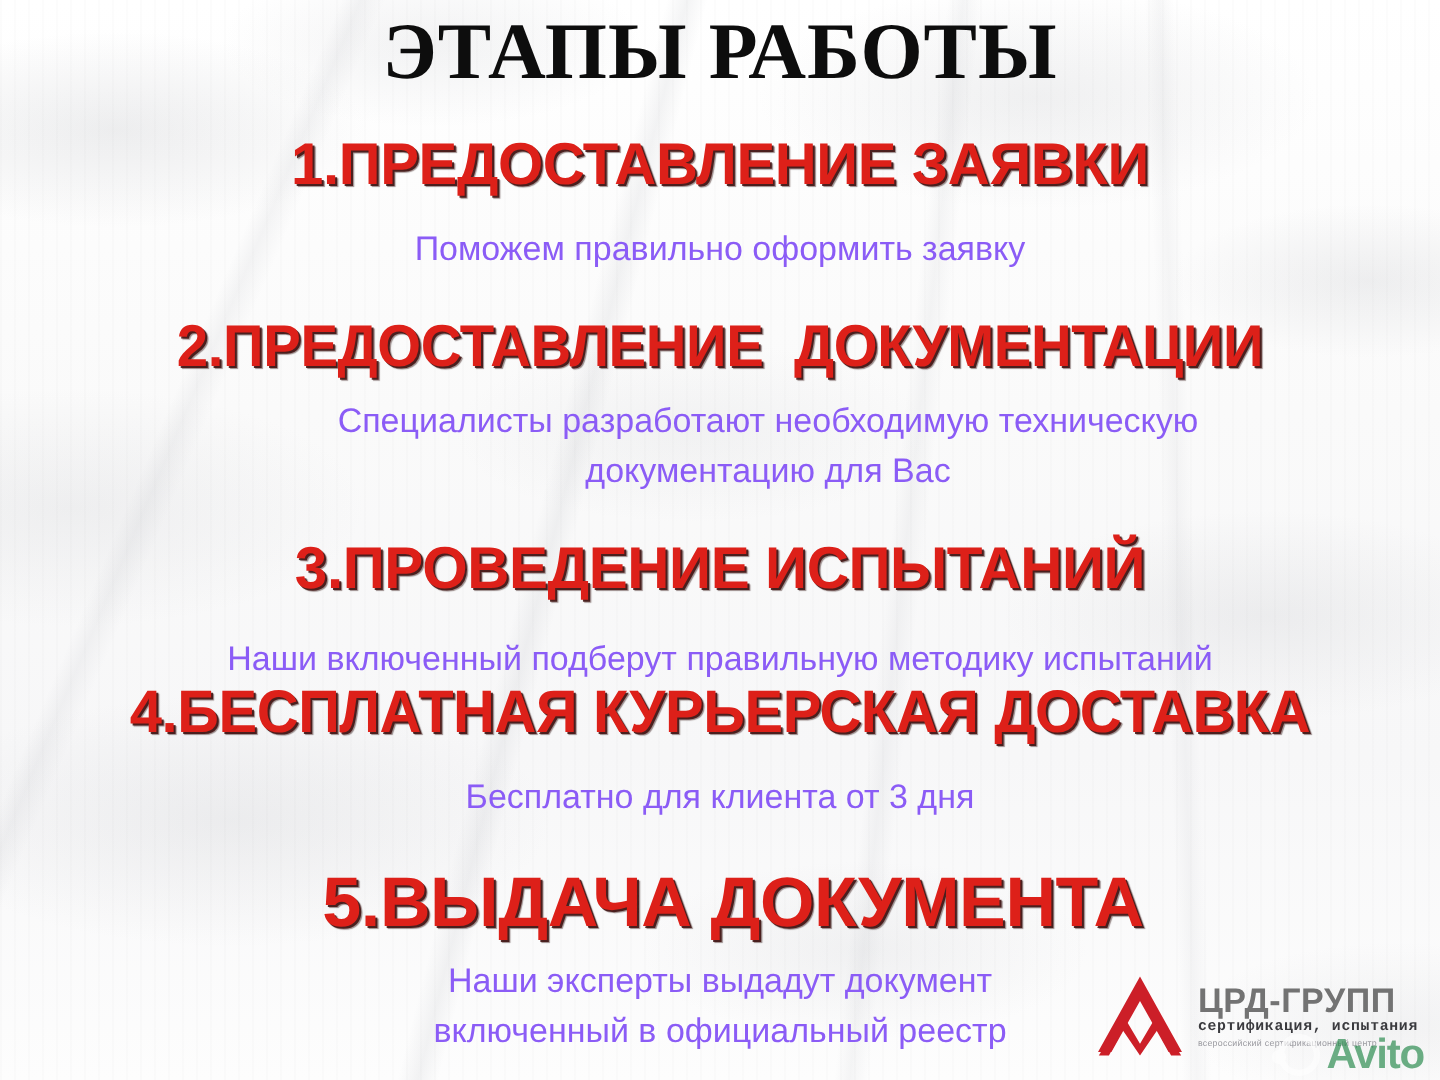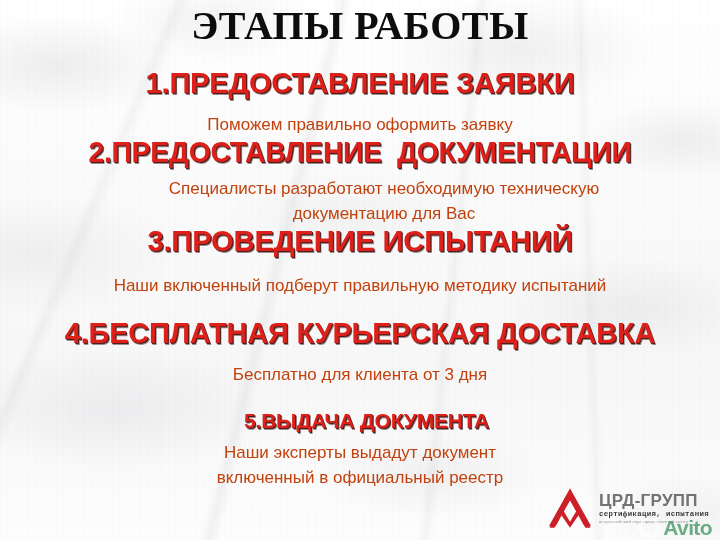--- a/index.html
+++ b/index.html
@@ -86,38 +86,38 @@
     text-shadow:
       1px 1px 0 rgba(60,12,10,0.85),
       1.6px 1.6px 0.5px rgba(40,8,6,0.45);
   }
 
   .step-body {
     font-family: "Liberation Sans", sans-serif;
     font-weight: 400;
     font-size: 17px;
     line-height: 25px;
-    color: #c2410c;
+    color: #8b5cf6;
     white-space: pre-line;
   }
 
   
   #s1 .step-head { font-size: 29.5px; transform: scaleX(0.985); }
   #s2 .step-head { font-size: 29.5px; transform: scaleX(0.955); }
   #s3 .step-head { font-size: 29.5px; transform: scaleX(0.99); }
   #s4 .step-head { font-size: 30px;   transform: scaleX(0.965); }
-  #s5 .step-head { font-size: 21px; transform: scaleX(1); margin-left: 13px; }
+  #s5 .step-head { font-size: 35px; transform: scaleX(1); margin-left: 13px; }
 
   #s1 { margin-top: 22px; }
   #s1 .step-body { margin-top: 14px; }
-  #s2 { }
+  #s2 { margin-top: 22px; }
   #s2 .step-body { margin-top: 10px; padding-left: 48px; }
-  #s3 { }
+  #s3 { margin-top: 22px; }
   #s3 .step-body { margin-top: 17px; }
-  #s4 { margin-top: 20px; }
+  #s4 { }
   #s4 .step-body { margin-top: 14px; }
   #s5 { margin-top: 23px; }
   #s5 .step-body { margin-top: 9px; }
 
   
   #logo {
     position: absolute;
     right: 11px;
     bottom: 12px;
     display: flex;

